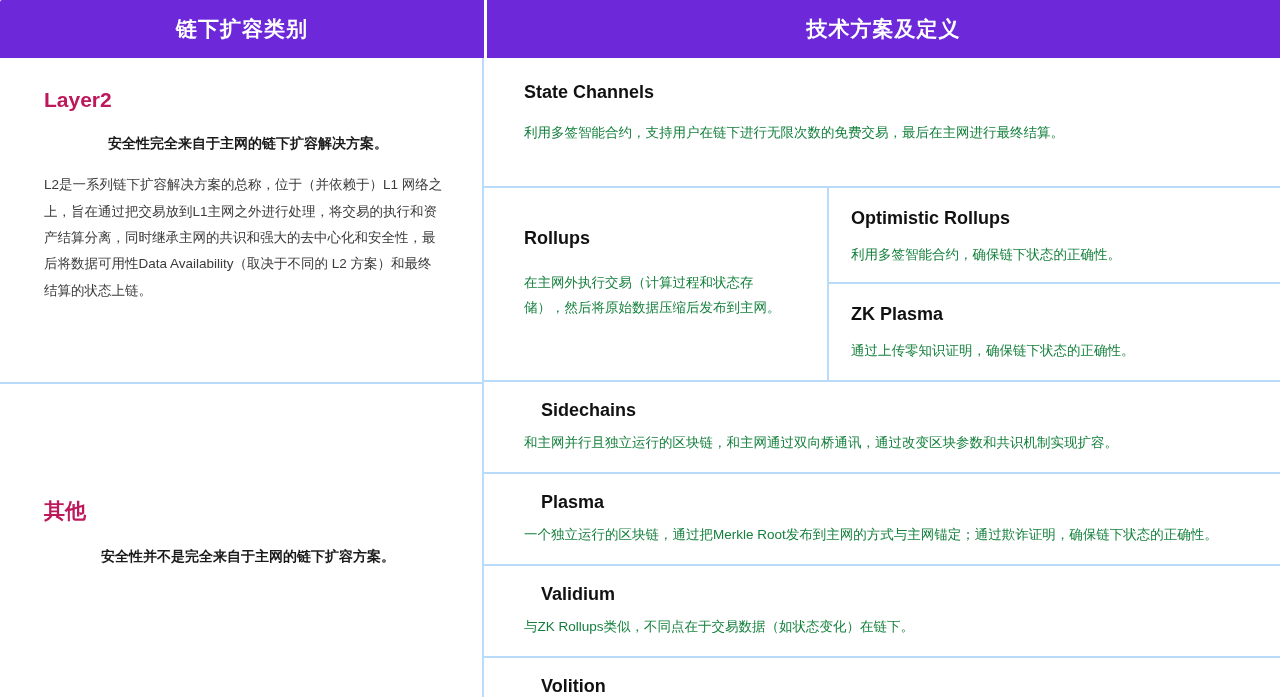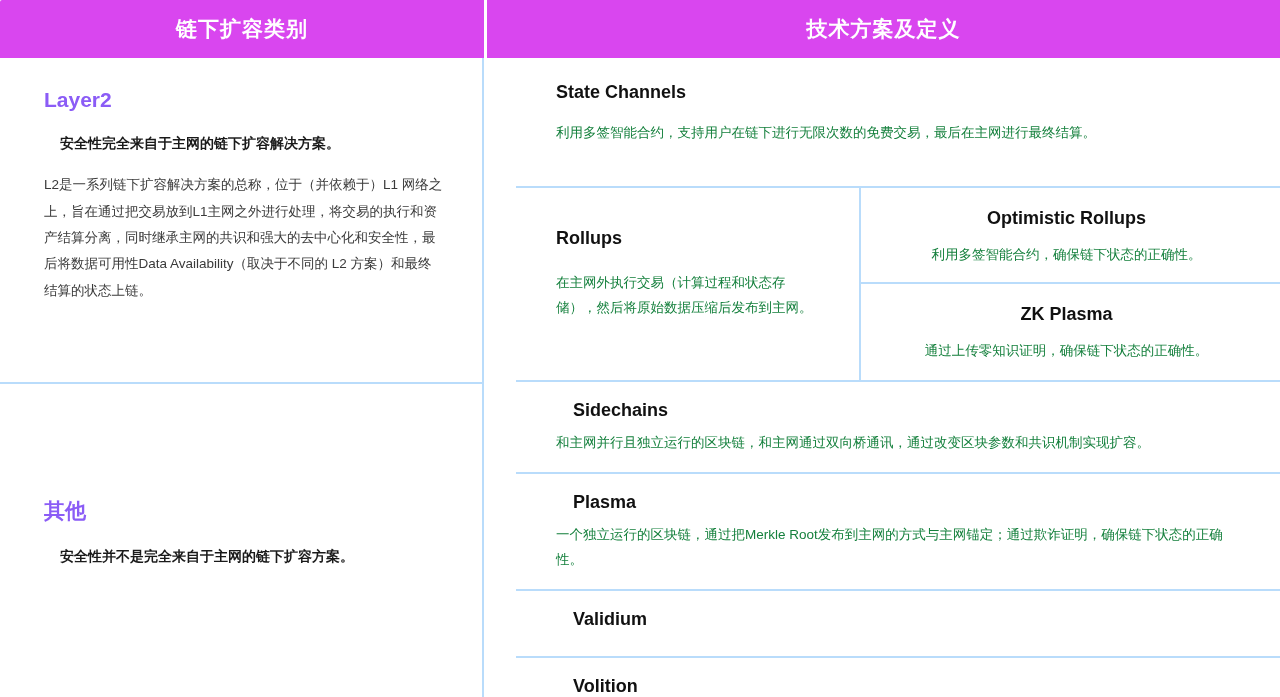--- a/index.html
+++ b/index.html
@@ -21,21 +21,21 @@
     display: flex;
     flex-direction: column;
   }
   
   .header-row {
     display: flex;
     height: 58px;
     flex: 0 0 58px;
   }
   .header-cell {
-    background: #d946ef;
+    background: #6d28d9;
     color: #ffffff;
     font-size: 21px;
     font-weight: bold;
     display: flex;
     align-items: center;
     justify-content: center;
     letter-spacing: 1px;
   }
   .header-left {
     width: 484px;
@@ -58,21 +58,20 @@
     border-right: 2px solid #b9dcfb;
     box-sizing: border-box;
     display: flex;
     flex-direction: column;
   }
   .col-right {
     flex: 1 1 auto;
     display: flex;
     flex-direction: column;
     min-width: 0;
-    padding-left: 32px;
   }
   
   .cat-cell {
     box-sizing: border-box;
     padding: 30px 38px 24px 44px;
     display: flex;
     flex-direction: column;
     justify-content: flex-start;
   }
   .cat-cell.layer2 {
@@ -80,29 +79,30 @@
   }
   .cat-cell.other {
     flex: 1 1 auto;
     border-top: 2px solid #b9dcfb;
     justify-content: center;
     padding-bottom: 28px;
   }
   .cat-title {
     font-size: 21px;
     font-weight: bold;
-    color: #8b5cf6;
+    color: #be185d;
     margin: 0 0 20px 0;
   }
   .cat-sub {
     font-size: 14px;
     font-weight: bold;
     color: #1a1a1a;
-    margin: 0 0 18px 16px;
+    margin: 0 0 18px 8px;
     line-height: 1.6;
+    text-align: center;
   }
   .cat-desc {
     font-size: 13.5px;
     color: #3a3a3a;
     line-height: 1.95;
     margin: 0;
     max-width: 400px;
   }
   
   .sec {
@@ -139,21 +139,20 @@
     box-sizing: border-box;
     border-right: 2px solid #b9dcfb;
     padding: 40px 40px 0 40px;
   }
   .rollup-left .sec-title { margin-bottom: 22px; }
   .rollup-right {
     flex: 1 1 auto;
     display: flex;
     flex-direction: column;
     min-width: 0;
-    text-align: center;
   }
   .rollup-sub {
     flex: 1 1 50%;
     box-sizing: border-box;
     padding: 20px 30px 0 22px;
   }
   .rollup-sub.first { border-bottom: 2px solid #b9dcfb; }
   .rollup-sub .sec-title { font-size: 18px; margin-bottom: 14px; }
   
   .sec-item {
@@ -222,20 +221,21 @@
         <div class="sec-text">和主网并行且独立运行的区块链，和主网通过双向桥通讯，通过改变区块参数和共识机制实现扩容。</div>
       </div>
 
       <div class="sec sec-item">
         <div class="sec-title tight">Plasma</div>
         <div class="sec-text">一个独立运行的区块链，通过把Merkle Root发布到主网的方式与主网锚定；通过欺诈证明，确保链下状态的正确性。</div>
       </div>
 
       <div class="sec sec-item">
         <div class="sec-title tight">Validium</div>
+        <div class="sec-text">与ZK Rollups类似，不同点在于交易数据（如状态变化）在链下。</div>
       </div>
 
       <div class="sec sec-item">
         <div class="sec-title tight">Volition</div>
 
       </div>
 
     </div>
   </div>
 </div>

